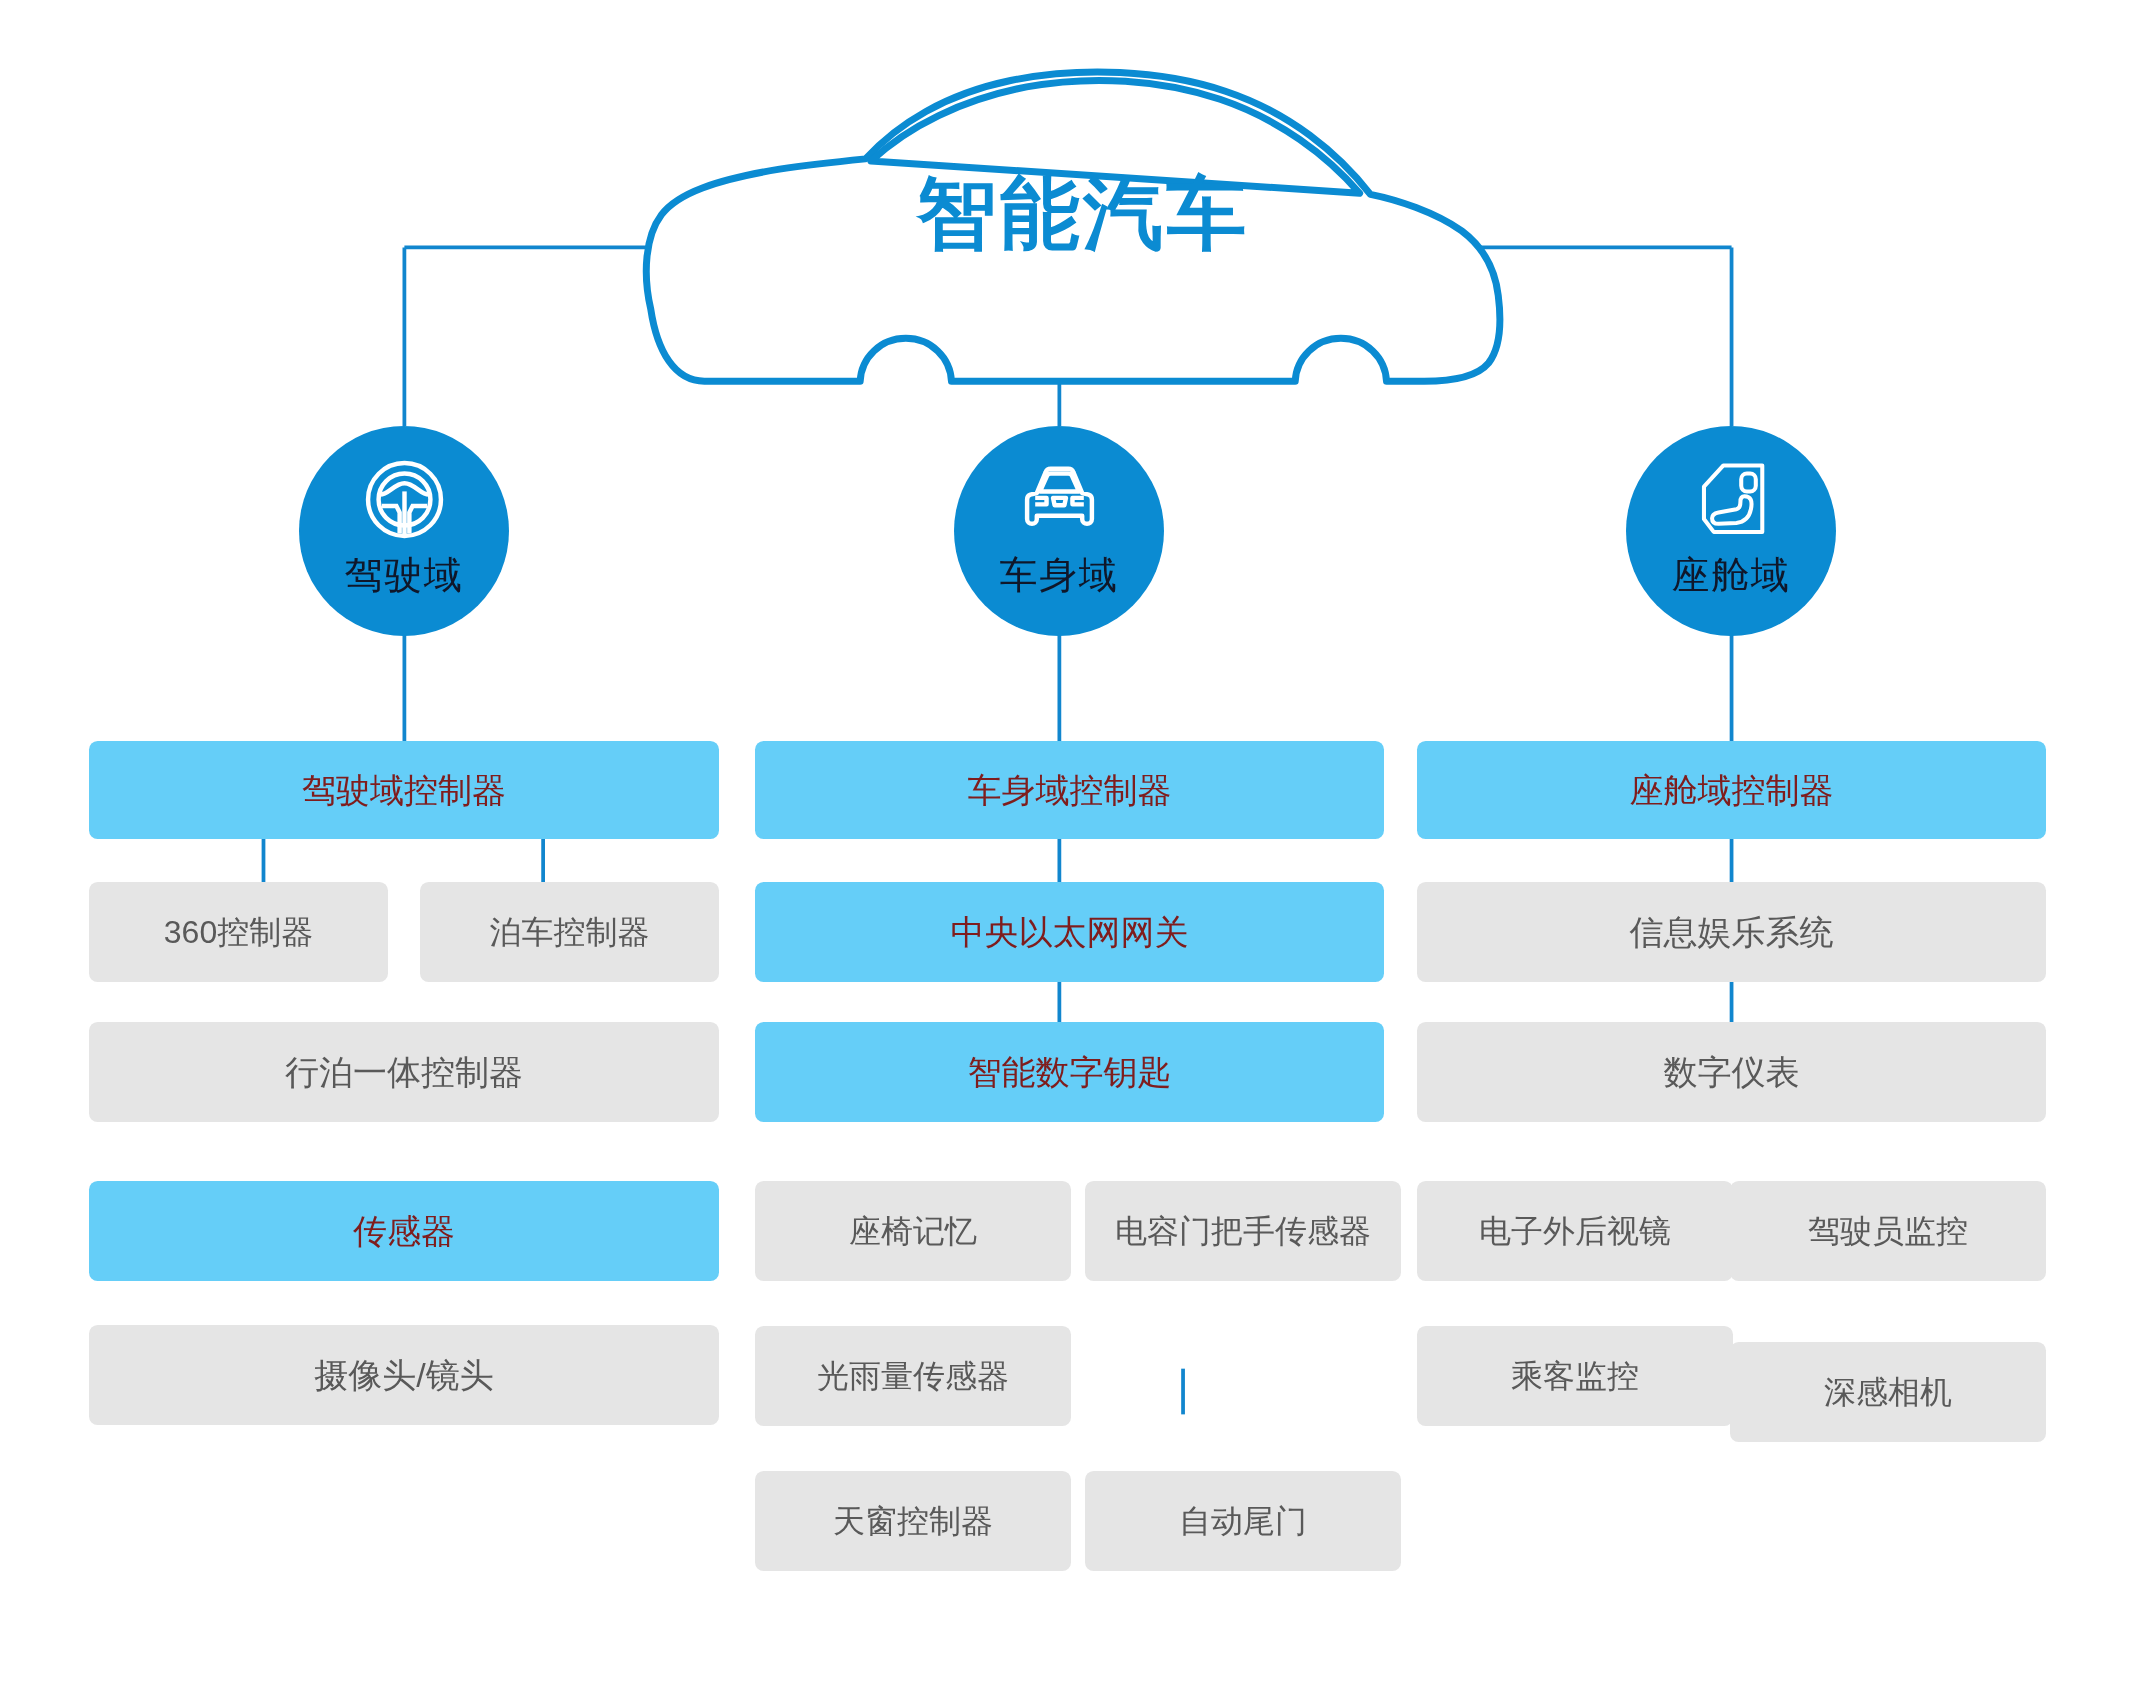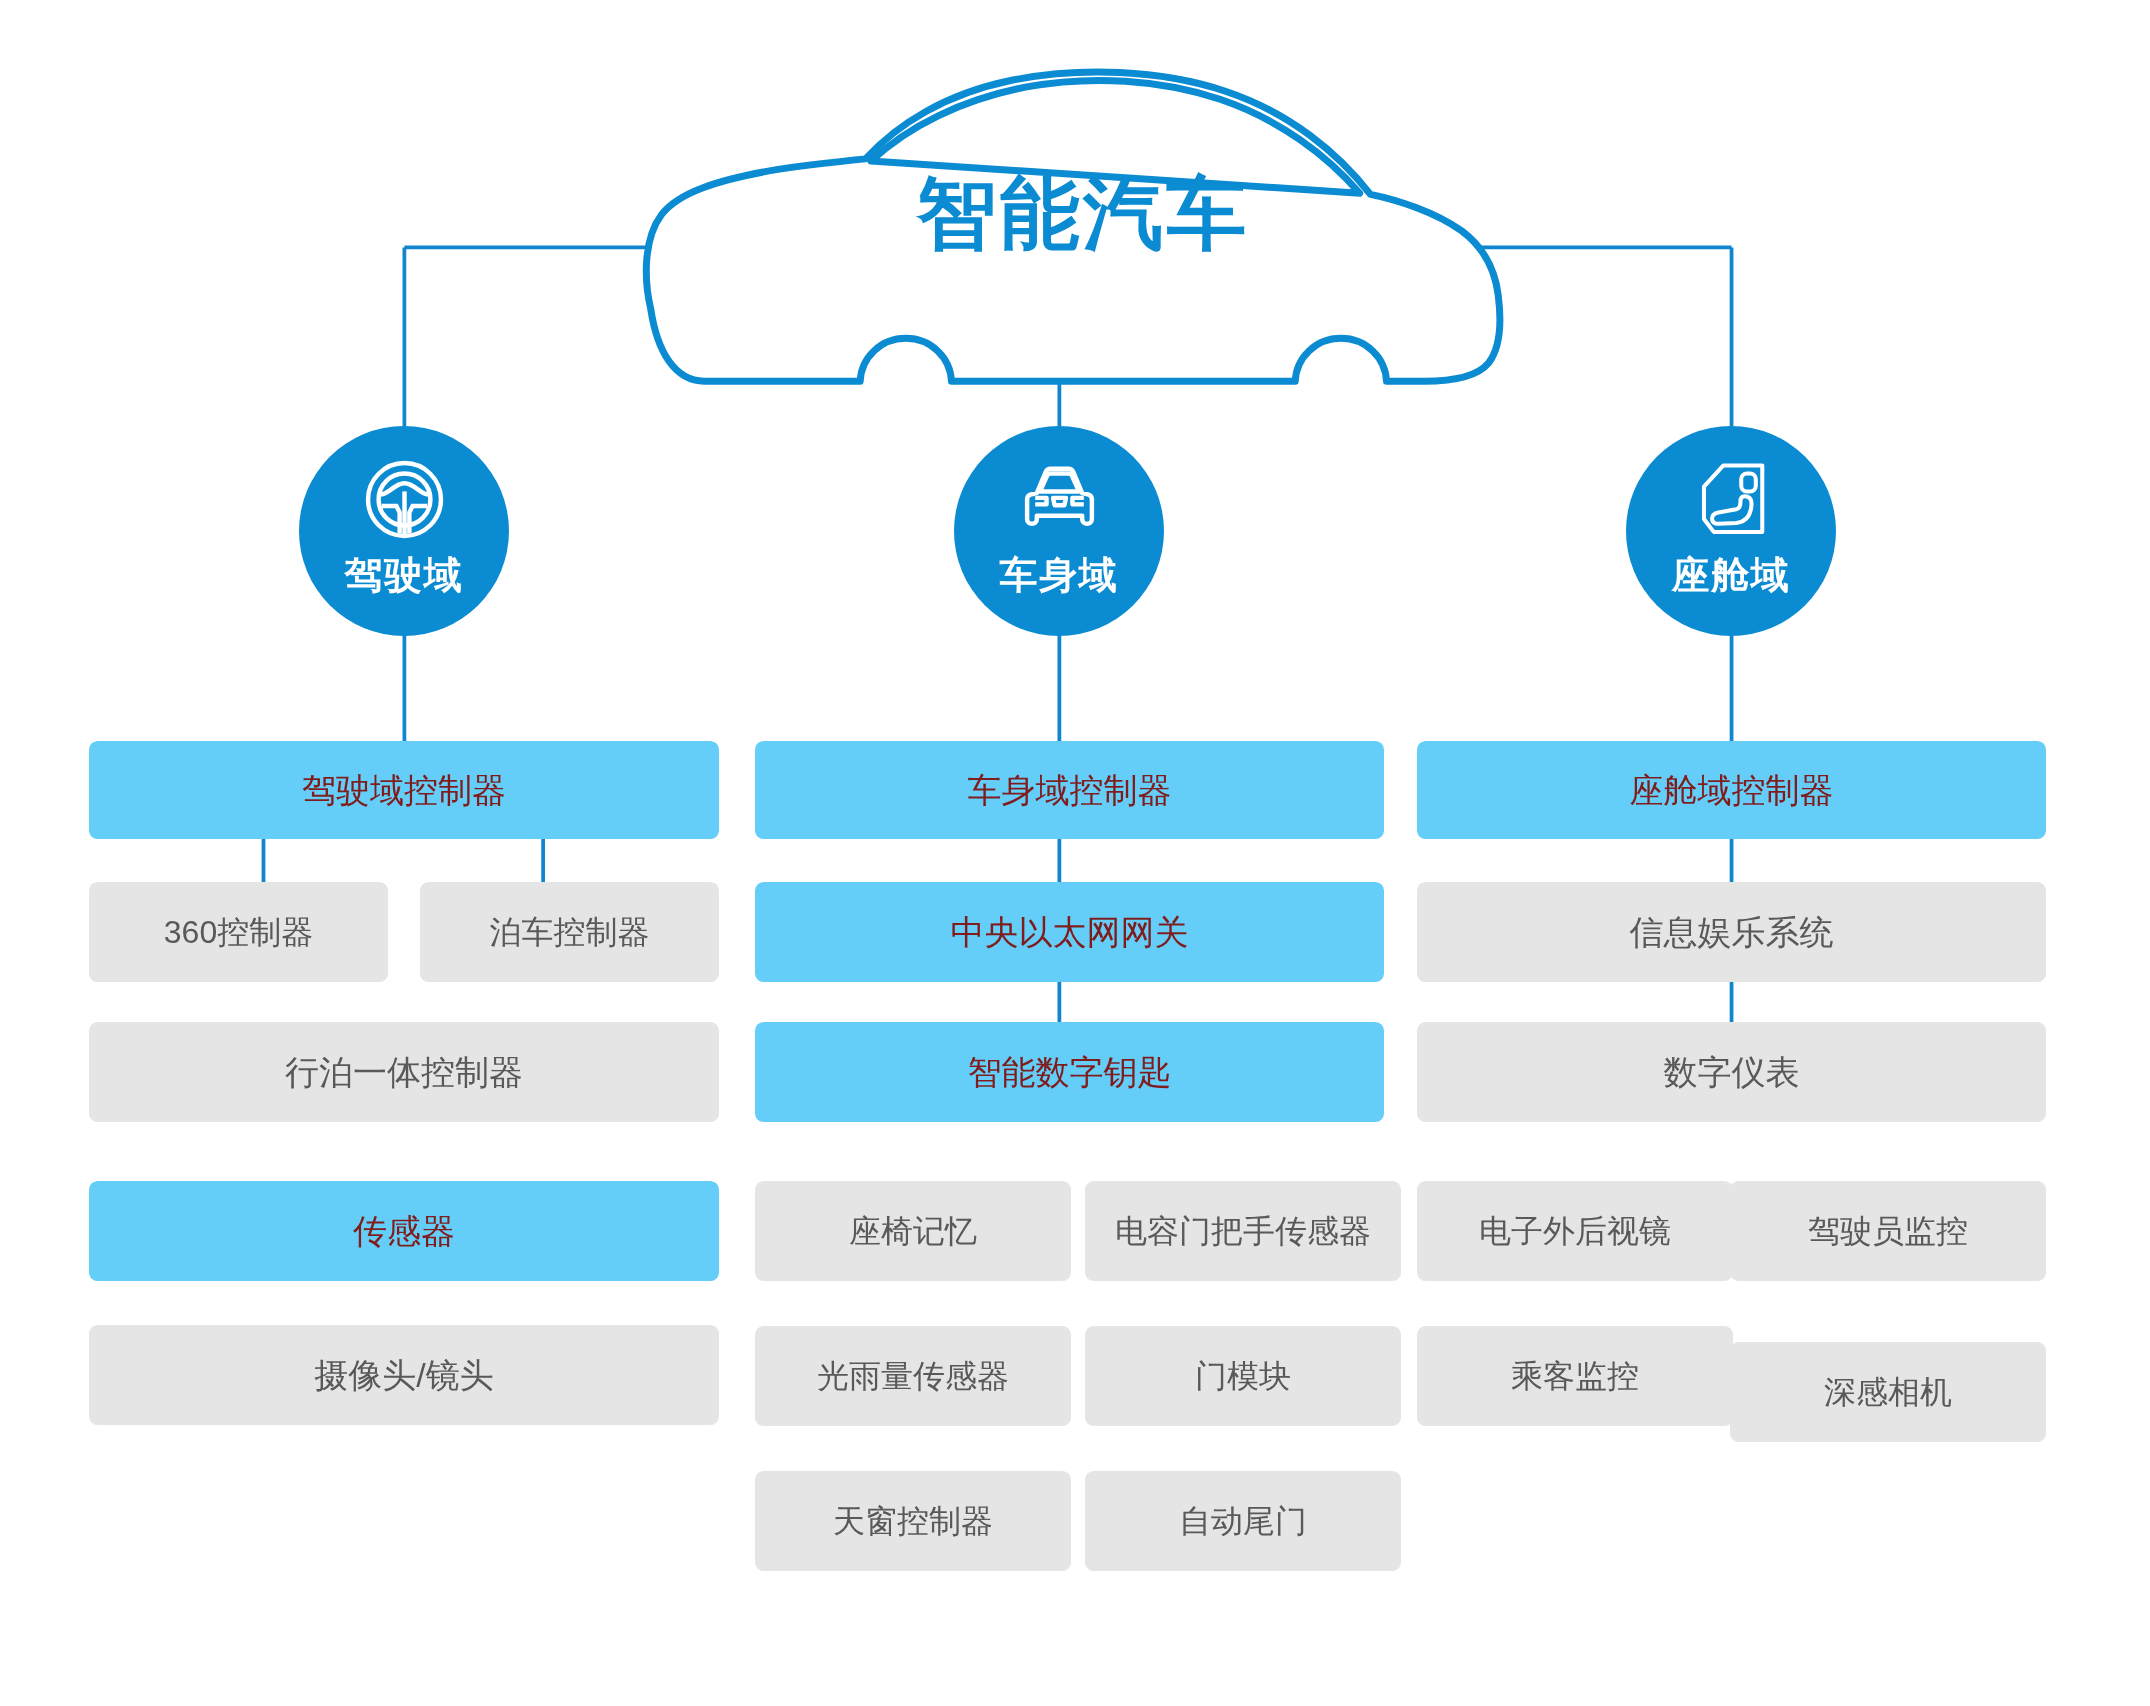--- a/index.html
+++ b/index.html
@@ -23,21 +23,21 @@
   }
 
   
   .domain-circle{
     position:absolute;width:210px;height:210px;border-radius:50%;
     background:#0B8BD2;display:flex;flex-direction:column;
     align-items:center;justify-content:flex-start;
   }
   .domain-circle .ic{margin-top:33px;width:81px;height:81px;}
   .domain-circle .lbl{
-    margin-top:9.7px;color:#ffffff;font-size:38px;font-weight:bold;letter-spacing:1.6px;
+    margin-top:9.7px;color:#0f172a;font-size:38px;font-weight:normal;letter-spacing:1.6px;
   }
 
   
   .box{
     position:absolute;border-radius:8.6px;box-sizing:border-box;
     display:flex;align-items:center;justify-content:center;text-align:center;
     line-height:1.08;
   }
   .box.mid{background:#65CEF8;color:#7f1d1d;font-size:34px;}
   .box.light{background:#e5e5e5;color:#595959;font-size:34px;}
@@ -157,21 +157,20 @@
   <div class="box light" style="left:89px;top:1325px;width:630px;height:100px;">摄像头/镜头</div>
 
   <div class="box mid" style="left:755px;top:741px;width:629px;height:98px;">车身域控制器</div>
   <div class="box mid" style="left:755px;top:882px;width:629px;height:100px;">中央以太网网关</div>
   <div class="box mid" style="left:755px;top:1022px;width:629px;height:100px;">智能数字钥匙</div>
 
   <div class="box light small" style="left:755px;top:1181px;width:316px;height:100px;">座椅记忆</div>
   <div class="box light small" style="left:1085px;top:1181px;width:316px;height:100px;">电容门把手传感器</div>
 
   <div class="box light small" style="left:755px;top:1326px;width:316px;height:100px;">光雨量传感器</div>
-  <div class="box light small" style="left:1085px;top:1326px;width:316px;height:100px;">门模块</div>
 
   <div class="box light small" style="left:755px;top:1471px;width:316px;height:100px;">天窗控制器</div>
   <div class="box light small" style="left:1085px;top:1471px;width:316px;height:100px;">自动尾门</div>
 
   <div class="box mid" style="left:1417px;top:741px;width:629px;height:98px;">座舱域控制器</div>
   <div class="box light" style="left:1417px;top:882px;width:629px;height:100px;">信息娱乐系统</div>
   <div class="box light" style="left:1417px;top:1022px;width:629px;height:100px;">数字仪表</div>
 
   <div class="box light small" style="left:1417px;top:1181px;width:316px;height:100px;">电子外后视镜</div>
   <div class="box light small" style="left:1730px;top:1181px;width:316px;height:100px;">驾驶员监控</div>

